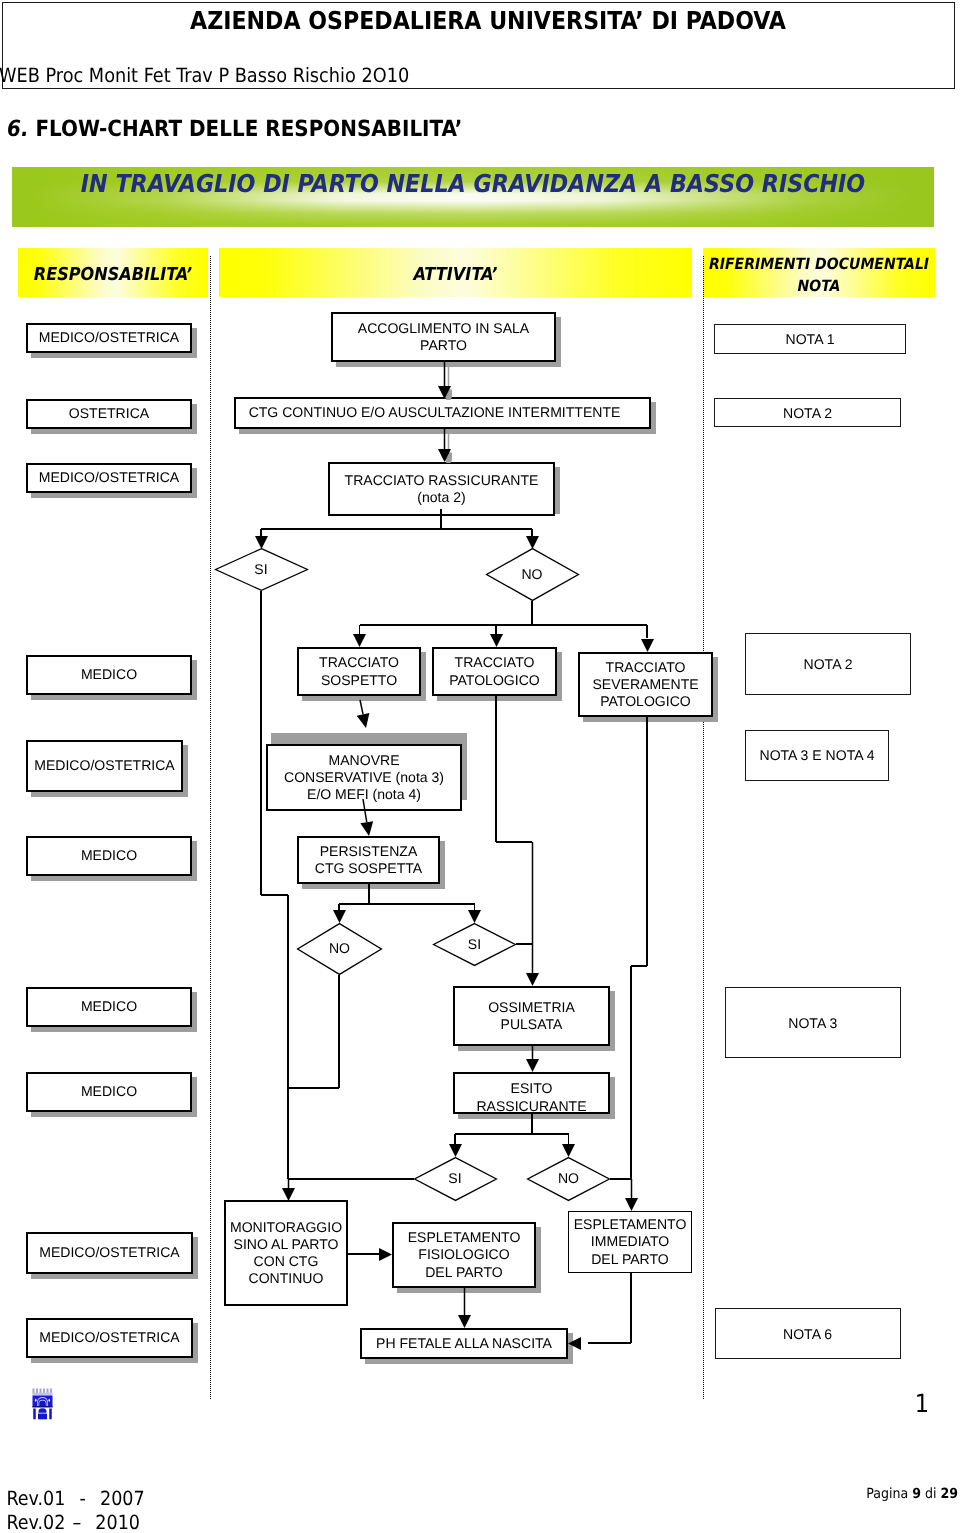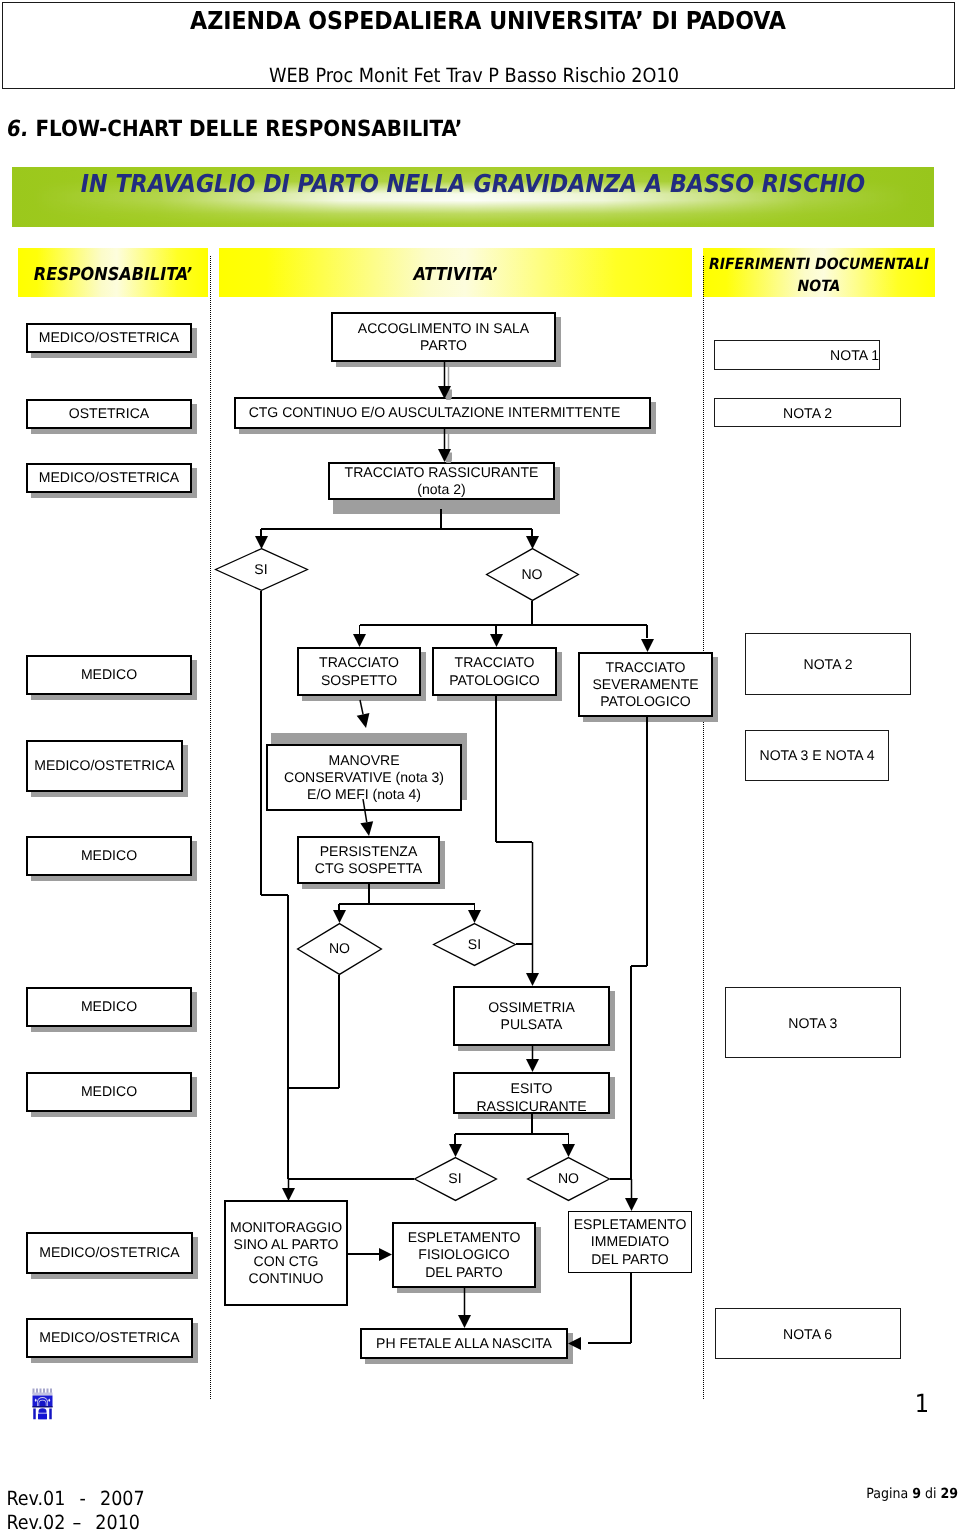--- a/index.html
+++ b/index.html
@@ -7,21 +7,21 @@
   body{width:960px;height:1533px;position:relative;overflow:hidden;
        font-family:"Liberation Sans",sans-serif;color:#000;
        -webkit-font-smoothing:antialiased;
        text-rendering:geometricPrecision;}
   .abs{position:absolute;}
 
   
   #hdrbox{left:2px;top:2px;width:953px;height:87px;border:1.7px solid #1a1a1a;box-sizing:border-box;}
   #org{left:9px;top:6px;width:958px;text-align:center;
        font-family:"DejaVu Sans",sans-serif;font-stretch:condensed;font-weight:bold;font-size:24.6px;}
-  #doccode{left:-1px;top:64px;width:950px;text-align:center;
+  #doccode{left:-1px;top:64px;width:950px;
        font-family:"DejaVu Sans",sans-serif;font-stretch:condensed;font-size:19.7px;}
 
   
   #sect{left:7px;top:116px;font-family:"DejaVu Sans",sans-serif;font-stretch:condensed;
         font-weight:bold;font-size:22.2px;}
   #sect .num{font-style:italic;}
 
   
   #banner{left:12px;top:167px;width:922px;height:60px;
           background:linear-gradient(to right,#9bc81c 0%,#a3cc22 20%,#a8ce2c 50%,#a0cb22 80%,#98c61c 100%);
@@ -170,21 +170,21 @@
         <div>PARTO</div>
       </div>
     </div>
     <div class="sh" style="left: 239px; top: 402px; width: 417px; height: 32px;"></div>
     <div class="abs box" style="left: 234px; top: 397px; width: 417px; height: 32px;">
       <div style="position: relative; left: -8px;">
         <div>CTG CONTINUO E/O AUSCULTAZIONE INTERMITTENTE</div>
       </div>
     </div>
     <div class="sh" style="left: 333px; top: 467px; width: 227px; height: 47px;"></div>
-    <div class="abs box" style="left: 328px; top: 462px; width: 227px; height: 38px;">
+    <div class="abs box" style="left: 328px; top: 462px; width: 227px; height: 54px;">
       <div>
         <div>TRACCIATO RASSICURANTE</div>
         <div>(nota 2)</div>
       </div>
     </div>
     <div class="sh" style="left: 302px; top: 652px; width: 124px; height: 49px;"></div>
     <div class="abs box" style="left: 297px; top: 647px; width: 124px; height: 49px;">
       <div>
         <div>TRACCIATO</div>
         <div>SOSPETTO</div>
@@ -256,21 +256,21 @@
         <div>IMMEDIATO</div>
         <div>DEL PARTO</div>
       </div>
     </div>
     <div class="sh" style="left: 365px; top: 1333px; width: 208px; height: 31px;"></div>
     <div class="abs box" style="left: 360px; top: 1328px; width: 208px; height: 31px;">
       <div>
         <div>PH FETALE ALLA NASCITA</div>
       </div>
     </div>
-    <div class="abs note" style="left: 714px; top: 340px; width: 166px; height: 30px; justify-content: flex-end;">
+    <div class="abs note" style="left: 714px; top: 324px; width: 192px; height: 30px;">
       <span>NOTA 1</span>
     </div>
     <div class="abs note" style="left: 714px; top: 398px; width: 187px; height: 29px;">
       <span>NOTA 2</span>
     </div>
     <div class="abs note" style="left: 745px; top: 633px; width: 166px; height: 62px;">
       <span>NOTA 2</span>
     </div>
     <div class="abs note" style="left: 745px; top: 729.5px; width: 144px; height: 51.5px;">
       <span>NOTA 3 E NOTA 4</span>

